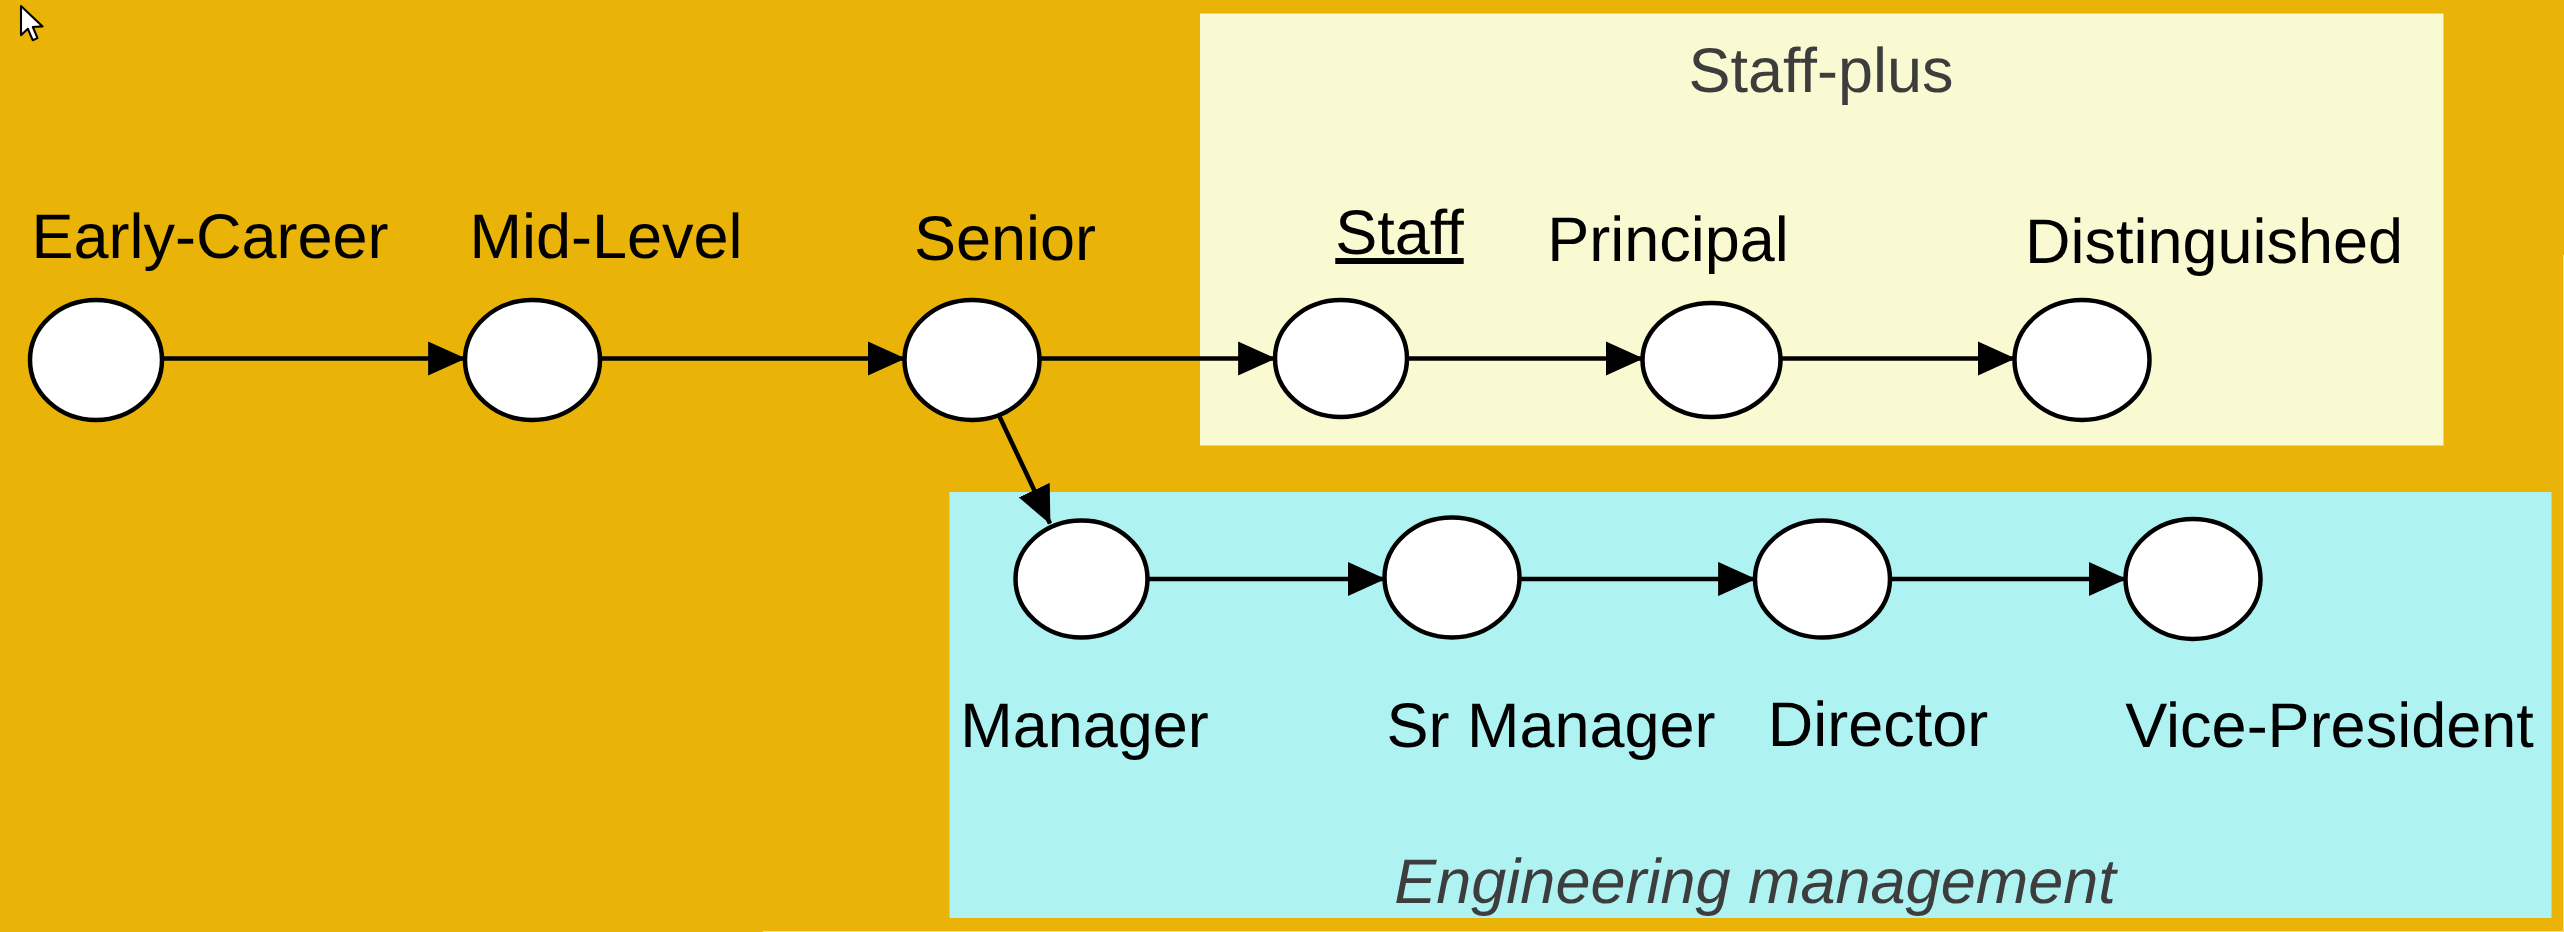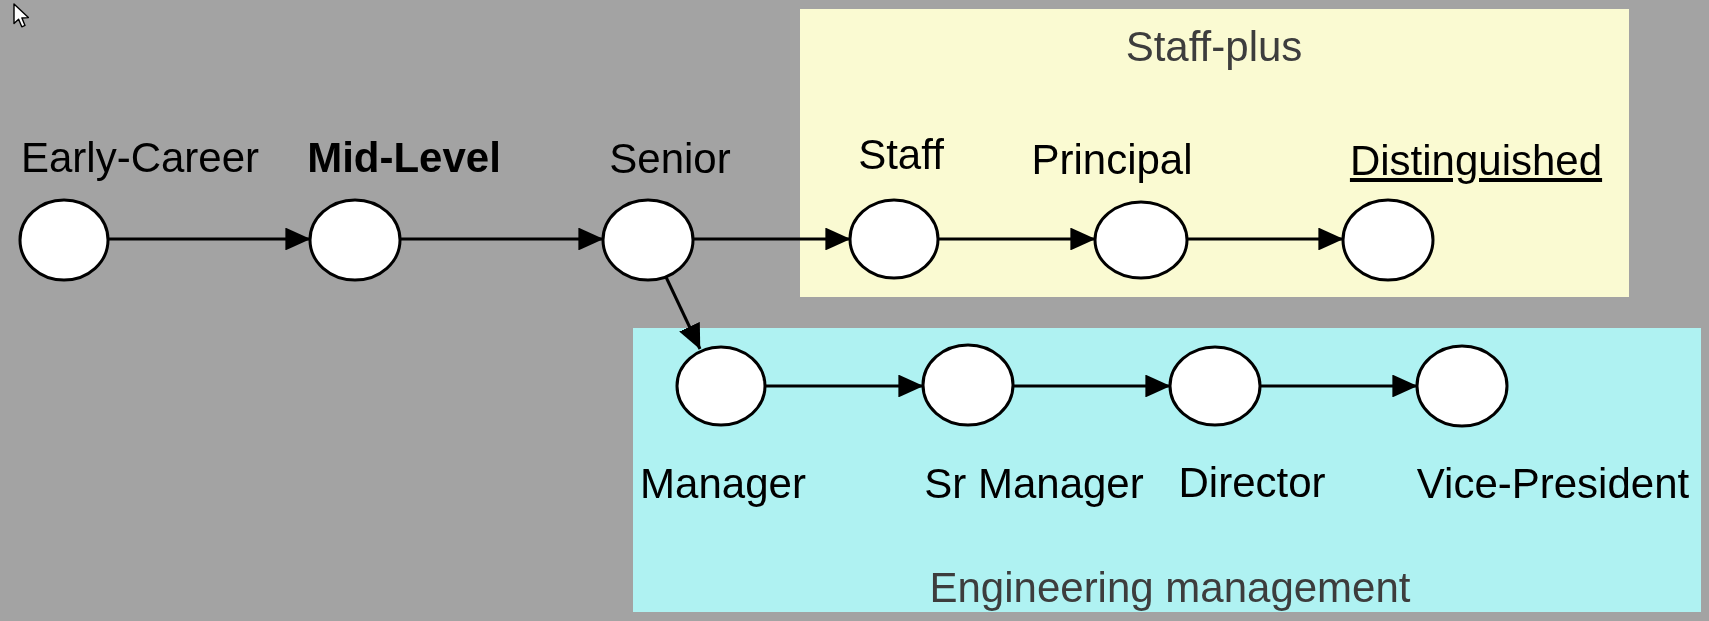--- a/index.html
+++ b/index.html
@@ -4,21 +4,21 @@
 <style>
   html, body {
     margin: 0;
     padding: 0;
     background: #ffffff;
   }
   #canvas {
     position: relative;
     width: 1709px;
     height: 621px;
-    background: #a3a3a3;
+    background: #eab308;
     overflow: hidden;
     font-family: "Liberation Sans", sans-serif;
   }
   .region {
     position: absolute;
   }
   .region-label {
     position: absolute;
     transform: translate(-50%, -50%);
     white-space: nowrap;
@@ -75,27 +75,27 @@
         <ellipse cx="1141" cy="240" rx="46" ry="38" fill="#ffffff" stroke="#000000" stroke-width="3"></ellipse>
         <ellipse cx="1388" cy="240" rx="45" ry="40" fill="#ffffff" stroke="#000000" stroke-width="3"></ellipse>
         <ellipse cx="721" cy="386" rx="44" ry="39" fill="#ffffff" stroke="#000000" stroke-width="3"></ellipse>
         <ellipse cx="968" cy="385" rx="45" ry="40" fill="#ffffff" stroke="#000000" stroke-width="3"></ellipse>
         <ellipse cx="1215" cy="386" rx="45" ry="39" fill="#ffffff" stroke="#000000" stroke-width="3"></ellipse>
         <ellipse cx="1462" cy="386" rx="45" ry="40" fill="#ffffff" stroke="#000000" stroke-width="3"></ellipse>
       </g>
   </svg>
   <div id="labels-layer">
       <div class="region-label" style="left: 1214px; top: 47px; color: rgb(61, 61, 61);">Staff-plus</div>
-      <div class="region-label" style="left: 1170px; top: 588px; color: rgb(61, 61, 61);">Engineering management</div>
+      <div class="region-label" style="left: 1170px; top: 588px; color: rgb(61, 61, 61); font-style: italic;">Engineering management</div>
       <div class="node-label" style="left: 140px; top: 158px;">Early-Career</div>
-      <div class="node-label" style="left: 404px; top: 158px; font-weight: bold;">Mid-Level</div>
+      <div class="node-label" style="left: 404px; top: 158px;">Mid-Level</div>
       <div class="node-label" style="left: 670px; top: 159px;">Senior</div>
-      <div class="node-label" style="left: 901px; top: 155px;">Staff</div>
+      <div class="node-label" style="left: 933px; top: 155px; text-decoration: underline;">Staff</div>
       <div class="node-label" style="left: 1112px; top: 160px;">Principal</div>
-      <div class="node-label" style="left: 1476px; top: 161px; text-decoration: underline;">Distinguished</div>
+      <div class="node-label" style="left: 1476px; top: 161px;">Distinguished</div>
       <div class="node-label" style="left: 723px; top: 484px;">Manager</div>
       <div class="node-label" style="left: 1034px; top: 484px;">Sr Manager</div>
       <div class="node-label" style="left: 1252px; top: 483px;">Director</div>
       <div class="node-label" style="left: 1553px; top: 484px; text-align: right;">Vice-President</div>
     </div>
   <svg id="cursor-svg" width="40" height="40" viewBox="0 0 40 40" style="left: 12px; top: 3px;">
     <path d="M2,1 L2,20.5 L6.6,16.2 L9.8,23.8 L13,22.4 L9.9,15.0 L16.4,14.6 Z" fill="#ffffff" stroke="#000000" stroke-width="1.4" stroke-linejoin="round"></path>
   </svg>
 </div>
 

